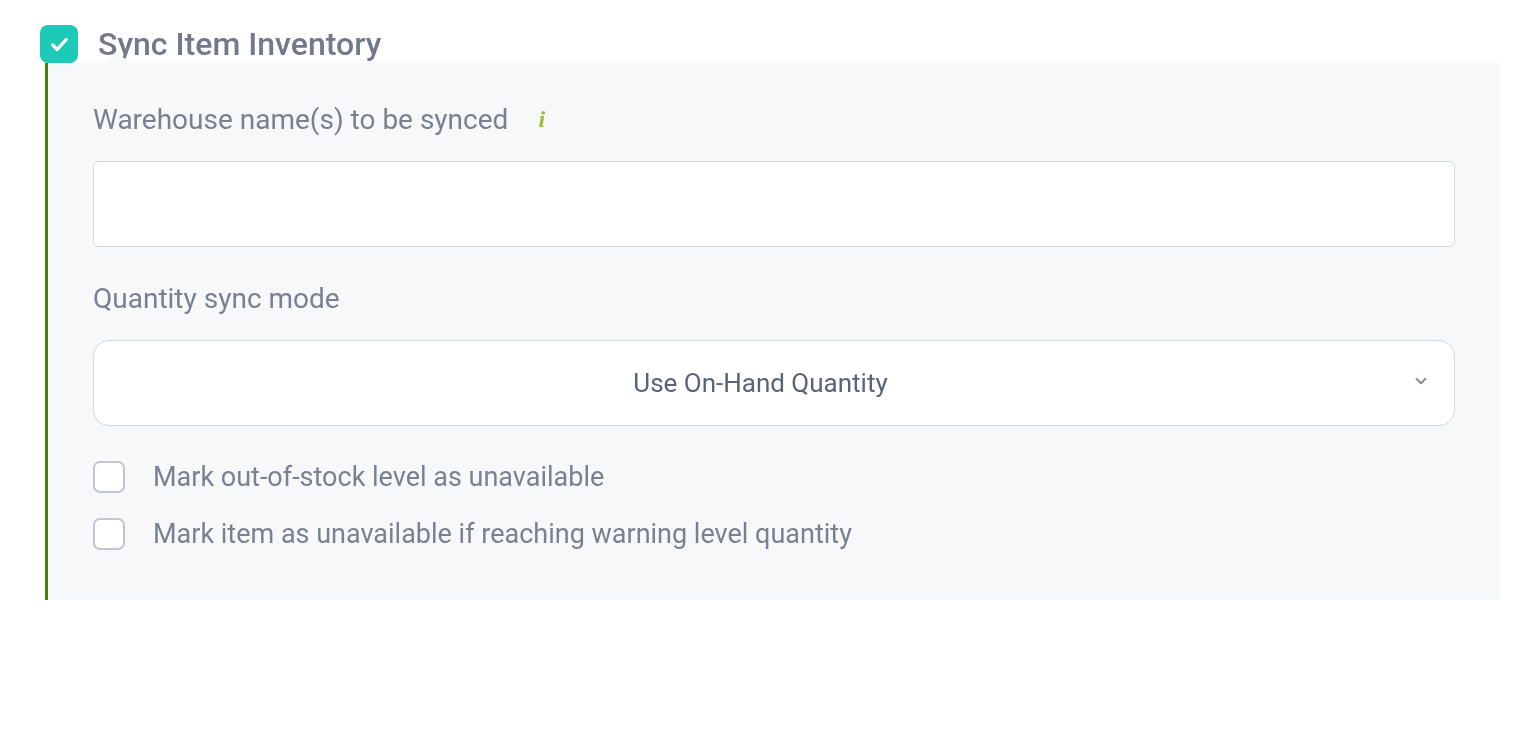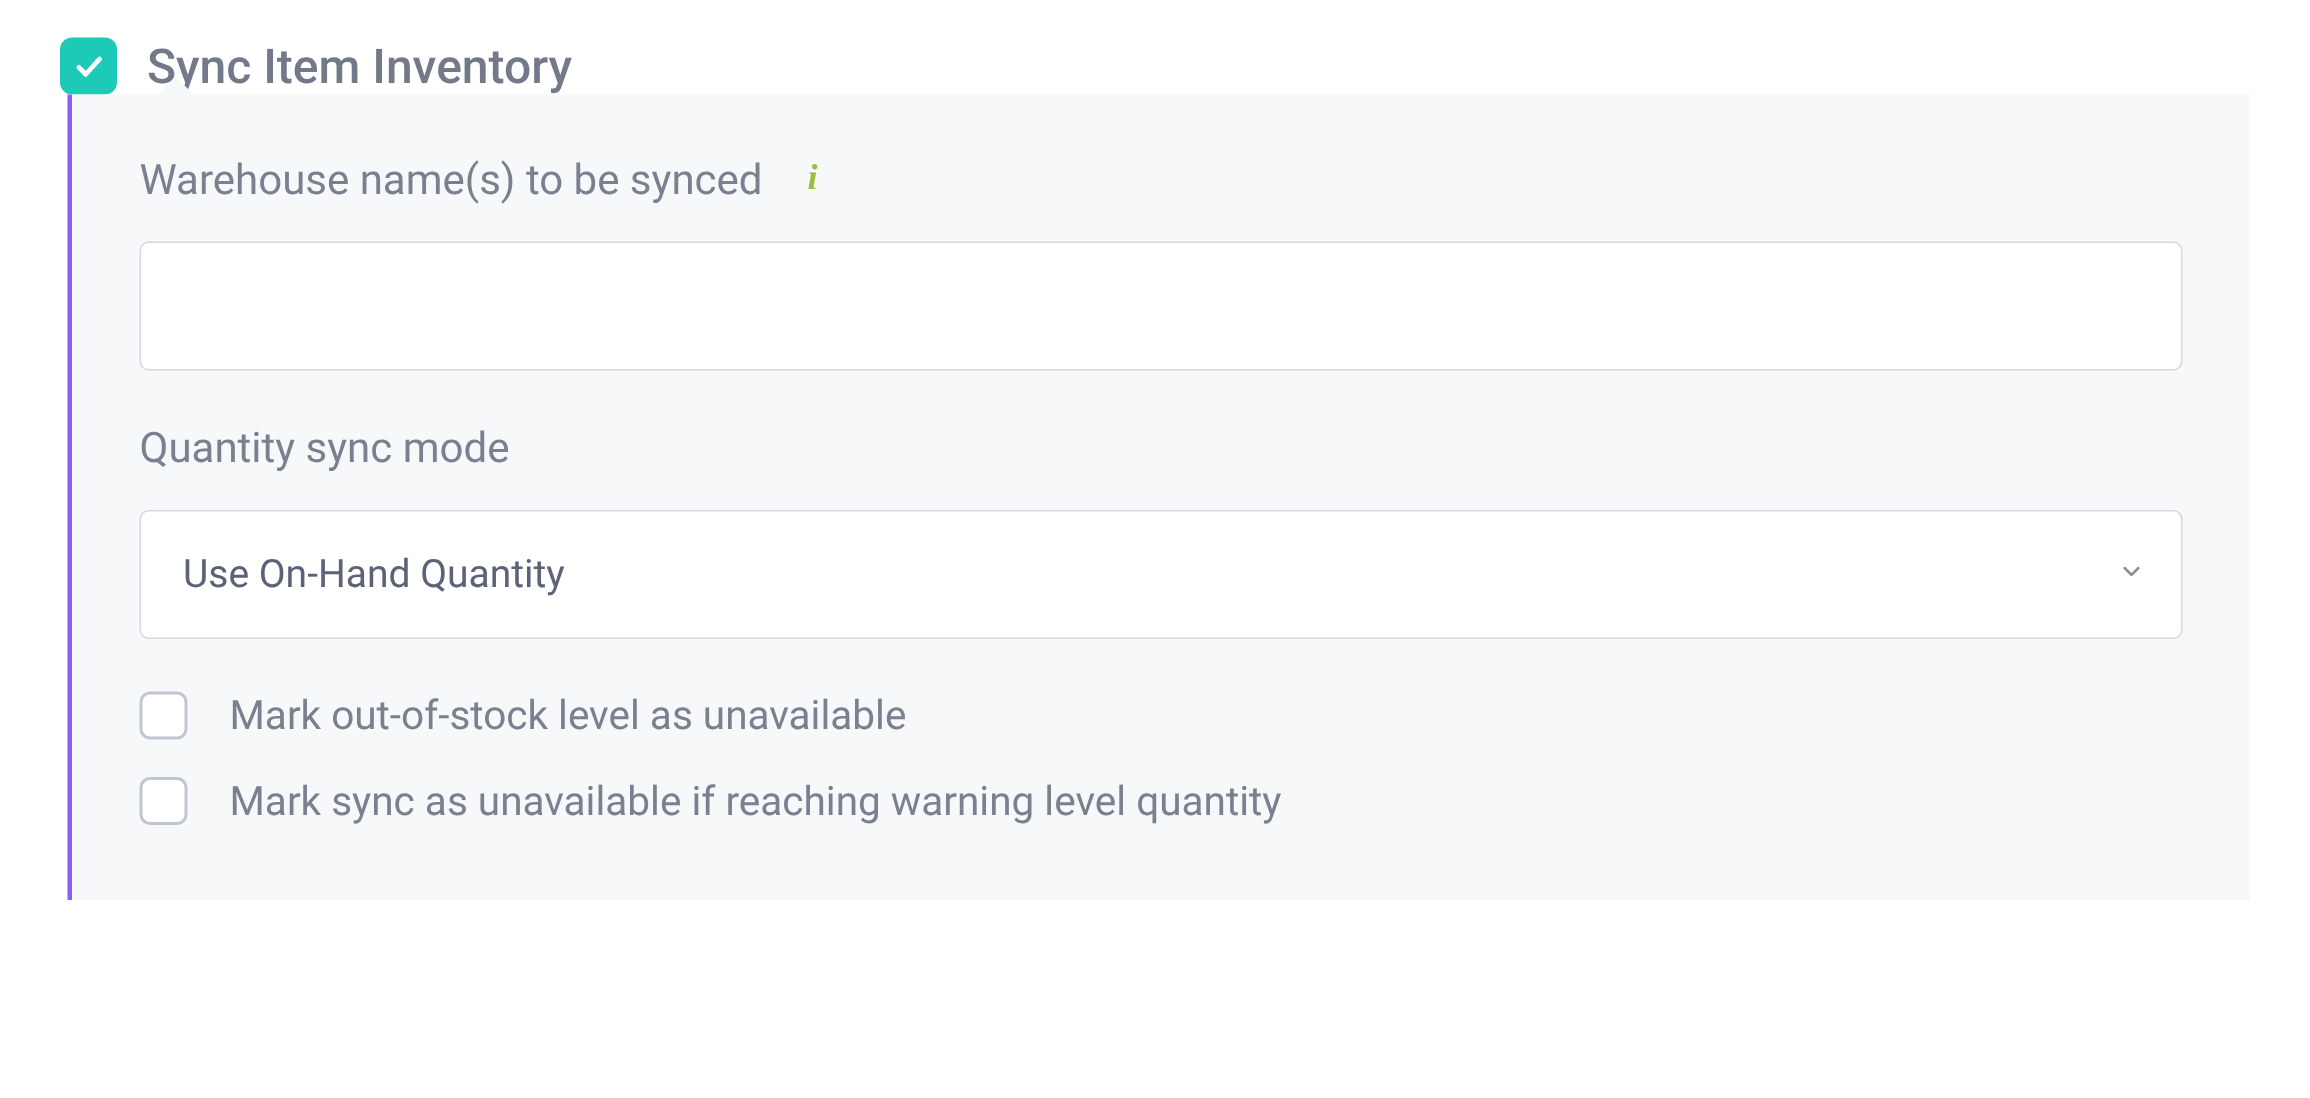--- a/index.html
+++ b/index.html
@@ -33,21 +33,21 @@
       width: 22px;
       height: 22px;
     }
     .header-title {
       font-size: 32px;
       font-weight: 500;
       color: #73798a;
     }
     .panel {
       background: #f7f8fa;
-      border-left: 3px solid #8b5cf6;
+      border-left: 3px solid #4d7c0f;
       padding: 40px 45px 50px 45px;
       margin-left: 5px;
       position: relative;
     }
     .panel::before {
       content: "";
       position: absolute;
       top: -12px;
       left: 55px;
       width: 0;
@@ -87,30 +87,31 @@
       color: #5a6070;
     }
     .select-wrapper {
       position: relative;
       width: 100%;
     }
     .select-input {
       width: 100%;
       height: 86px;
       border: 1px solid #d4d7dd;
-      border-radius: 6px;
+      border-radius: 16px;
       background: #ffffff;
       font-size: 26px;
       padding: 0 55px 0 28px;
       color: #5c6378;
       appearance: none;
       -webkit-appearance: none;
       cursor: pointer;
       display: flex;
       align-items: center;
+      justify-content: center;
     }
     .select-chevron {
       position: absolute;
       right: 25px;
       top: 50%;
       transform: translateY(-50%);
       pointer-events: none;
       color: #888d99;
     }
     .select-chevron svg {
@@ -174,16 +175,16 @@
     </div>
   </div>
 
   <div class="option-row">
     <div class="checkbox-small"></div>
     <div class="option-label">Mark out-of-stock level as unavailable</div>
   </div>
 
   <div class="option-row">
     <div class="checkbox-small"></div>
-    <div class="option-label">Mark sync as unavailable if reaching warning level quantity</div>
+    <div class="option-label">Mark item as unavailable if reaching warning level quantity</div>
   </div>
 
 </div>
 
 </body></html>

